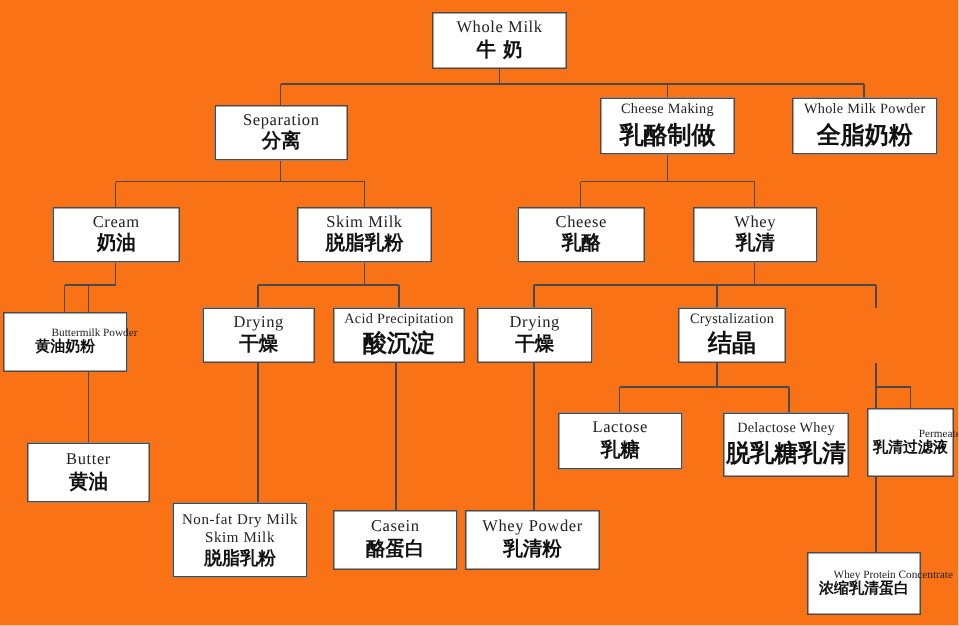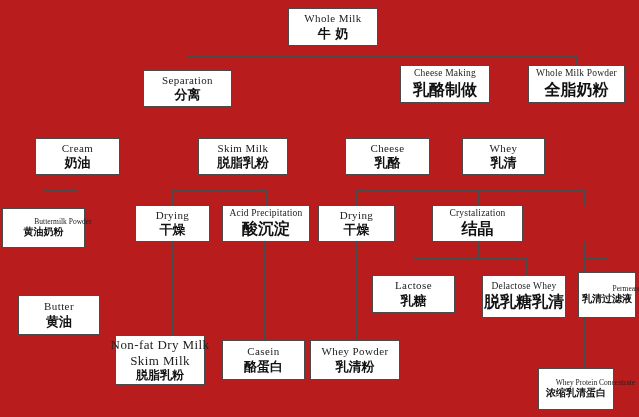--- a/index.html
+++ b/index.html
@@ -1,19 +1,19 @@
 <!DOCTYPE html>
 <html><head>
 <meta charset="utf-8">
 <style>
   html,body{margin:0;padding:0;background:#ffffff;}
   #stage{
     position:relative;
     width:639px;height:417px;
-    background:#b91c1c;
+    background:#f97316;
     font-family:"Liberation Serif","DejaVu Serif",serif;
     overflow:hidden;
   }
   #wires{position:absolute;left:0;top:0;}
   .node{
     position:absolute;
     box-sizing:border-box;
     border:1px solid #4a4a4a;
     background:#ffffff;
     display:flex;
@@ -34,21 +34,21 @@
     font-family:"DejaVu Sans","Liberation Sans",sans-serif;
     font-weight:bold;
     font-size:13px;
     white-space:nowrap;
     color:#111;
   }
   .node.mid .en{font-size:9.5px;letter-spacing:0.2px;}
   .node.mid .zh{font-size:16px;}
   .node.small .en{font-size:7.5px;letter-spacing:0;padding-left:39px;}
   .node.small .zh{font-size:10px;}
-  .node.twoline .en{font-size:13px;line-height:1.2;}
+  .node.twoline .en{font-size:10px;line-height:1.2;}
   .node.twoline .zh{font-size:12px;}
 </style>
 </head>
 <body>
 
 <div id="stage">
 
   <svg id="wires" width="639" height="417">
     <g stroke="#4a4a4a" stroke-width="1" fill="none" shape-rendering="crispEdges">
 
@@ -152,21 +152,21 @@
   <div class="node mid" style="left:222px;top:205px;width:88px;height:37px">
     <div class="en">Acid Precipitation</div>
     <div class="zh">酸沉淀</div>
   </div>
 
   <div class="node" style="left:318px;top:205px;width:77px;height:37px">
     <div class="en">Drying</div>
     <div class="zh">干燥</div>
   </div>
 
-  <div class="node mid" style="left:432px;top:205px;width:91px;height:37px">
+  <div class="node mid" style="left:452px;top:205px;width:72px;height:37px">
     <div class="en">Crystalization</div>
     <div class="zh">结晶</div>
   </div>
 
 
   <div class="node" style="left:372px;top:275px;width:83px;height:38px">
     <div class="en">Lactose</div>
     <div class="zh">乳糖</div>
   </div>
 

